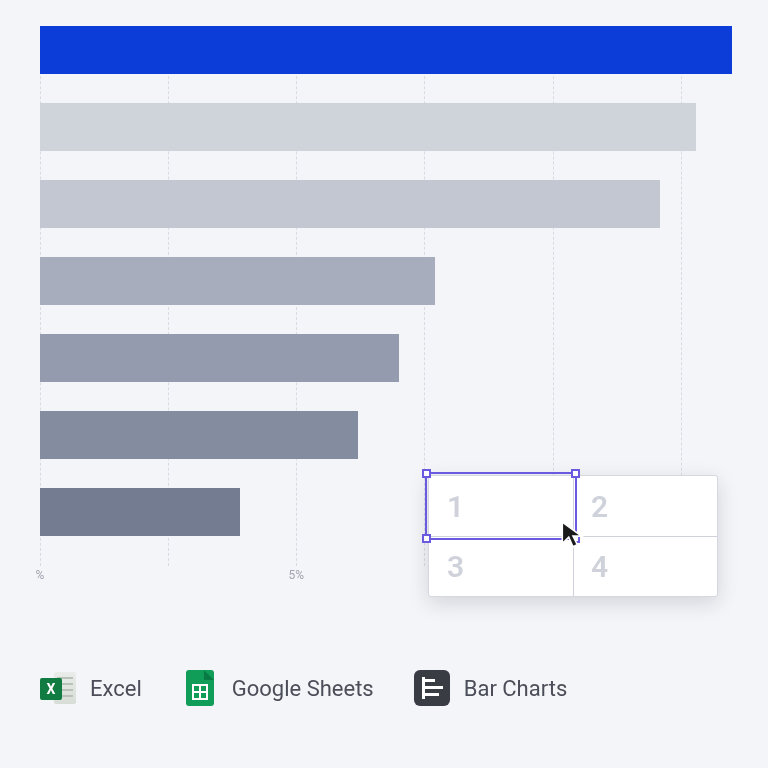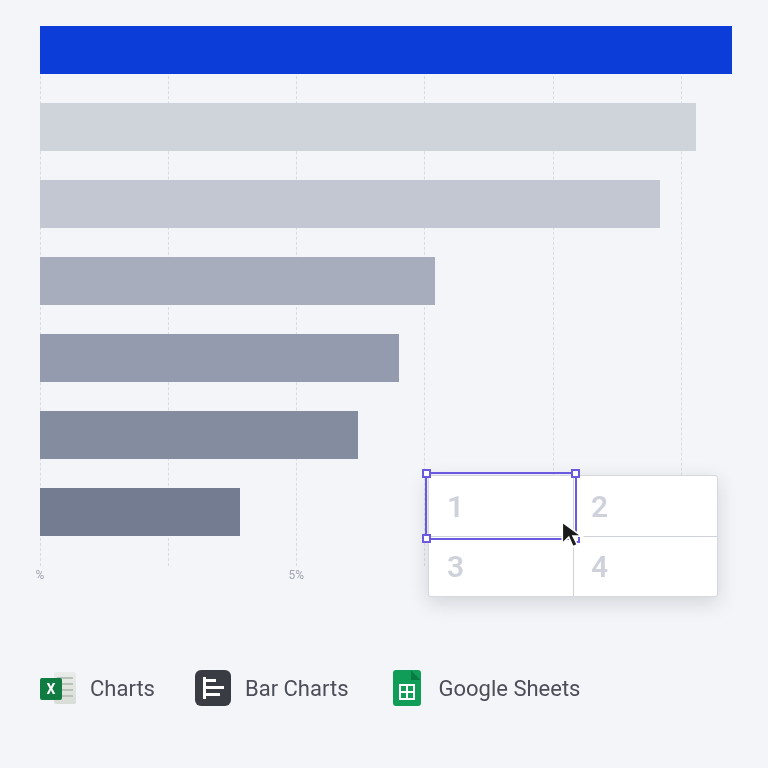--- a/index.html
+++ b/index.html
@@ -261,33 +261,33 @@
 <svg class="cursor" viewBox="0 0 24 28">
   <path d="M2 2 L2 22 L8 16 L12 25 L16 23 L12 15 L20 15 Z" fill="#1a1a1a" stroke="#ffffff" stroke-width="1.5"></path>
 </svg>
 
 <div class="legend-row">
   <div class="legend-item">
     <div class="icon-box excel-icon">
       <div class="sheet"></div>
       <div class="badge">X</div>
     </div>
-    <span>Charts</span>
+    <span>Excel</span>
+  </div>
+  <div class="legend-item">
+    <div class="icon-box sheets-icon">
+      <div class="page"></div>
+      <div class="fold"></div>
+      <div class="grid"></div>
+    </div>
+    <span>Google Sheets</span>
   </div>
   <div class="legend-item">
     <div class="icon-box barchart-icon">
       <div class="tile"></div>
       <div class="axis"></div>
       <div class="b1"></div>
         <div class="b2"></div>
         <div class="b3"></div>
     </div>
     <span>Bar Charts</span>
   </div>
-  <div class="legend-item">
-    <div class="icon-box sheets-icon">
-      <div class="page"></div>
-      <div class="fold"></div>
-      <div class="grid"></div>
-    </div>
-    <span>Google Sheets</span>
-  </div>
 </div>
 
 </body></html>

